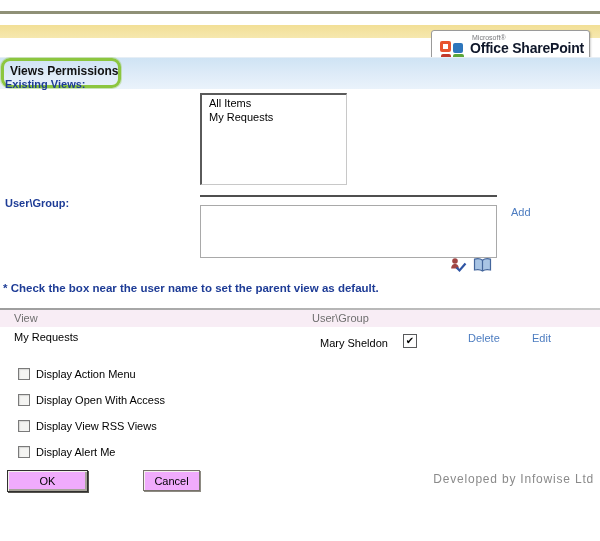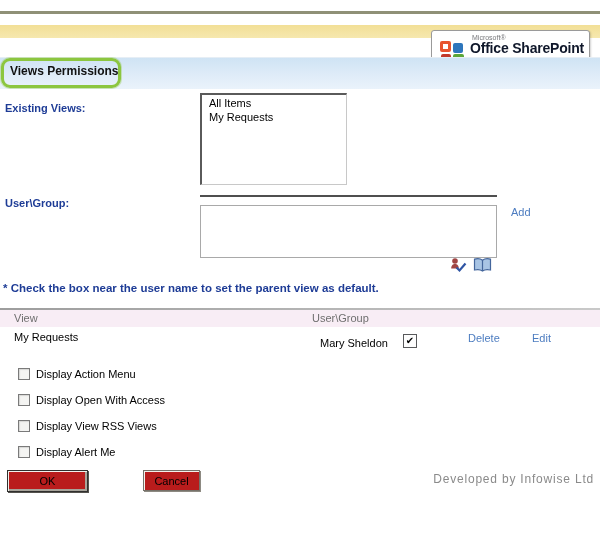--- a/index.html
+++ b/index.html
@@ -44,21 +44,21 @@
   
   .hdr-line{left:0;top:308px;width:600px;height:2px;background:linear-gradient(90deg,#9d9d9d,#c9c9c9);}
   .hdr-band{left:0;top:310px;width:600px;height:17px;background:#f8edf5;}
   .hdr-cell{color:#6f6f6f;line-height:17px;}
   .cell-black{color:#000;}
   .checkbox{box-sizing:border-box;background:#fdfdfd;border:1px solid #58595b;
     display:flex;align-items:center;justify-content:center;cursor:pointer;}
   .checkbox.small{border:1px solid #7a7a7a;background:#f4f4f2;box-shadow:inset 1px 1px 1px rgba(0,0,0,.12);}
   .check-glyph{font-size:10px;color:#000;line-height:1;margin-top:-1px;}
   
-  .btn{box-sizing:border-box;background:#b91c1c;border:1px solid #76726a;color:#000;font-size:11px;
+  .btn{box-sizing:border-box;background:#f0abfc;border:1px solid #76726a;color:#000;font-size:11px;
     font-family:inherit;box-shadow:inset 1px 1px 0 #f3f1ec, 1px 1px 0 #8d8a82;cursor:pointer;text-align:center;}
   .btn.default{border:1px solid #30302e;box-shadow:inset 1px 1px 0 #f3f1ec, inset -2px -2px 0 #a7a39a, 1px 1px 0 #54524d;}
   .credit{color:#8a8a8a;font-size:12px;letter-spacing:.8px;}
 </style>
 </head>
 <body>
 
 <div id="screen">
 
   <div class="abs top-line"></div>
@@ -80,21 +80,21 @@
         <span class="logo-edition">Server</span>
         <span class="logo-year">2007</span>
       </span>
     </div>
   </div>
 
   <div class="abs title-band"></div>
   <div class="abs page-title">Views Permissions</div>
   <div class="abs green-box"></div>
 
-  <div class="abs navy-label" style="left:5px;top:102px;">Existing Views:</div>
+  <div class="abs navy-label" style="left:5px;top:78px;">Existing Views:</div>
   <div class="abs listbox">
     <div class="opt">All Items</div>
     <div class="opt">My Requests</div>
   </div>
 
   <div class="abs sep-line"></div>
   <div class="abs navy-label" style="left:5px;top:197px;">User\Group:</div>
   <textarea class="abs ug-textarea" aria-label="User\Group:" style=""></textarea>
   <a class="abs link" style="left:511px;top:206px;">Add</a>
 

